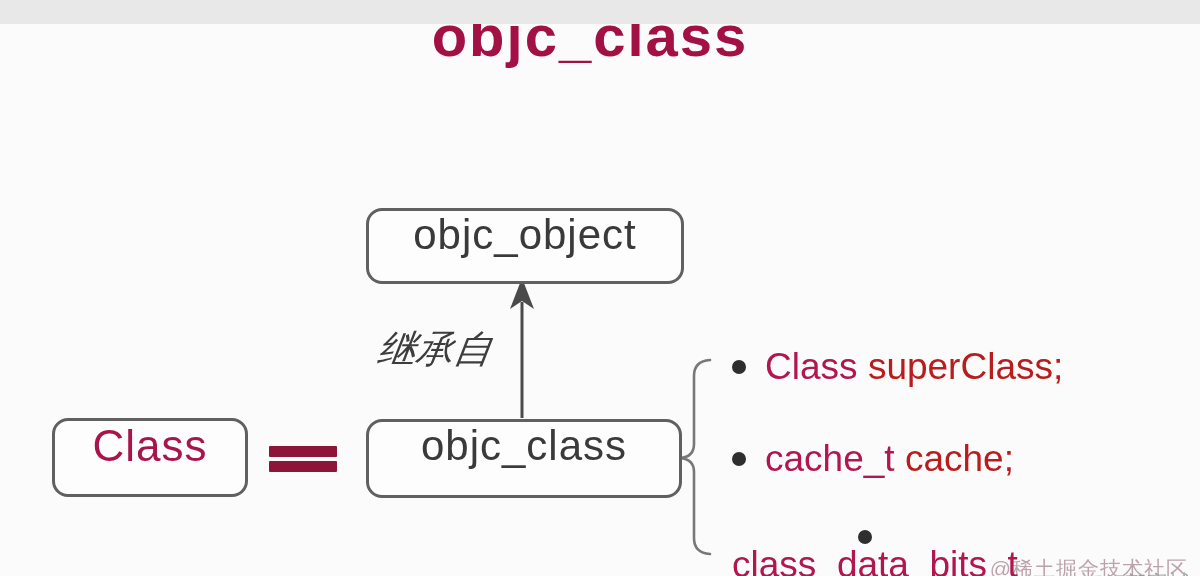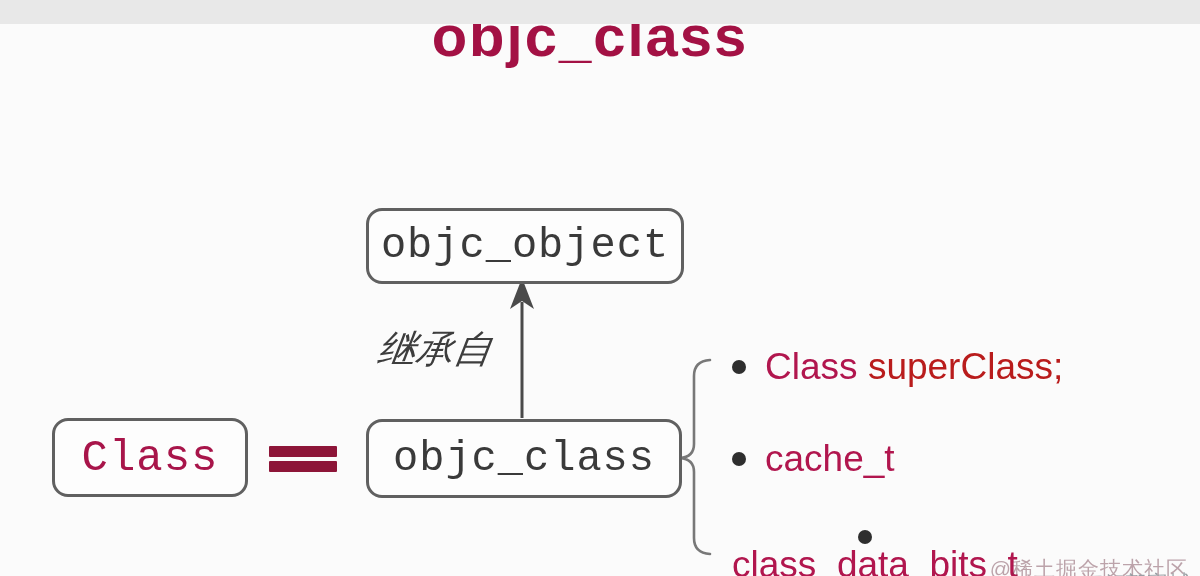--- a/index.html
+++ b/index.html
@@ -17,23 +17,22 @@
     position:absolute;left:330px;top:-22px;width:520px;
     text-align:center;
     font-size:58px;font-weight:bold;letter-spacing:2px;
     color:#a31144;z-index:2;
   }
 
   .node-box{
     position:absolute;
     border:3px solid #606060;border-radius:16px;
     background:#fdfdfd;
-    display:flex;align-items:center;justify-content:center;
+    display:flex;align-items:flex-start;justify-content:center;
     z-index:2;
-    font-family:Liberation Mono, monospace;
   }
   .node-box .node-label{font-size:42px;color:#3a3a3a;letter-spacing:1px;}
 
   .box-objc-object{left:366px;top:184px;width:312px;height:70px;}
   .box-objc-class{left:366px;top:395px;width:310px;height:73px;}
   .box-class{left:52px;top:394px;width:190px;height:73px;}
   .box-class .node-label{color:#a8154a;font-size:44px;}
 
   .inherit-label{
     position:absolute;left:378px;top:300px;
@@ -120,20 +119,21 @@
 
   <div class="member-list">
     <div class="member-row member-row-1">
       <span class="bullet-dot"></span>
       <span class="member-type">Class</span>
       <span class="member-rest">superClass;</span>
     </div>
     <div class="member-row member-row-2">
       <span class="bullet-dot"></span>
       <span class="member-type">cache_t</span>
+      <span class="member-rest">cache;</span>
     </div>
     <div class="member-row member-row-3">
       <span class="bullet-dot"></span>
       <span class="member-type">class_data_bits_t</span>
       <span class="member-rest">bits;</span>
     </div>
   </div>
 
   <div class="watermark watermark-juejin">@稀土掘金技术社区</div>
   <div class="watermark watermark-csdn">CSDN @西部郭富城</div>

